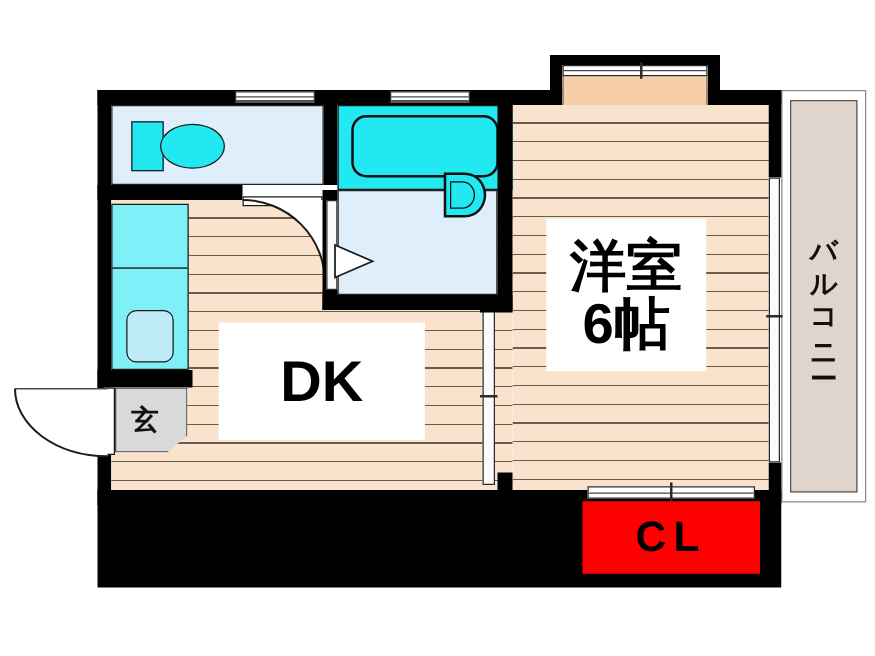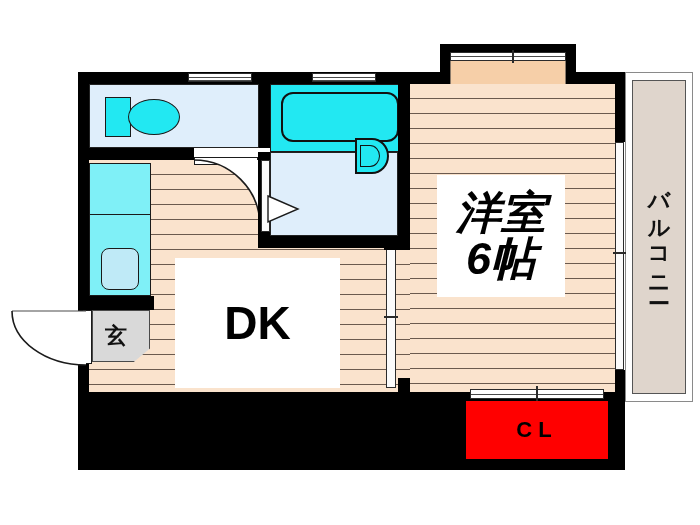--- a/index.html
+++ b/index.html
@@ -59,31 +59,31 @@
 
   <div class="abs tatami-lines" style="left:410px;top:84px;width:205px;height:308px;"></div>
 
   <div class="abs" style="left:450px;top:54px;width:116px;height:30px;background:#f6cfa8;border-left:1px solid #8a7a6a;border-right:1px solid #8a7a6a;"></div>
 
   <div class="abs window" style="left:450px;top:52px;width:116px;height:9px;">
     <div class="winline" style="top:3px;"></div>
   </div>
   <div class="abs" style="left:512px;top:50px;width:2px;height:13px;background:#2b2b2b;"></div>
 
-  <div class="abs label" style="left:437px;top:175px;width:128px;height:122px;font-size:45px;font-style:italic;">
+  <div class="abs label" style="left:437px;top:175px;width:128px;height:122px;font-size:45px;">
     <span>洋室</span>
     <span>6帖</span>
   </div>
 
   <div class="abs slider" style="left:615px;top:142px;width:9px;height:228px;"></div>
   <div class="abs" style="left:613px;top:252px;width:13px;height:2px;background:#2b2b2b;"></div>
 
   <div class="abs tatami-lines" style="left:89px;top:160px;width:321px;height:232px;"></div>
 
-  <div class="abs label" style="left:175px;top:258px;width:165px;height:130px;font-size:46px;">
+  <div class="abs label" style="left:175px;top:258px;width:165px;height:94px;font-size:46px;">
     <span>DK</span>
   </div>
 
   <div class="abs wetroom" style="left:89px;top:84px;width:170px;height:64px;"></div>
   <div class="abs cyan" style="left:105px;top:97px;width:26px;height:40px;"></div>
   <div class="abs cyan" style="left:128px;top:99px;width:52px;height:36px;border-radius:50%;"></div>
   <div class="abs wall" style="left:78px;top:148px;width:116px;height:12px;"></div>
   <div class="abs wall" style="left:259px;top:84px;width:11px;height:64px;"></div>
 
   <div class="abs window" style="left:188px;top:73px;width:64px;height:9px;">
@@ -137,17 +137,17 @@
   </svg>
 
   <div class="abs slider" style="left:386px;top:248px;width:10px;height:140px;"></div>
   <div class="abs" style="left:384px;top:316px;width:14px;height:2px;background:#2b2b2b;"></div>
   <div class="abs wall" style="left:384px;top:236px;width:26px;height:14px;"></div>
 
   <div class="abs window" style="left:470px;top:389px;width:134px;height:10px;">
     <div class="winline" style="top:4px;"></div>
   </div>
   <div class="abs" style="left:536px;top:386px;width:2px;height:15px;background:#2b2b2b;"></div>
-  <div class="abs cl" style="left:466px;top:401px;width:142px;height:58px;font-size:22px;">CL</div>
+  <div class="abs cl" style="left:466px;top:401px;width:142px;height:58px;font-size:34px;">CL</div>
 
   <div class="abs" style="left:398px;top:378px;width:12px;height:14px;background:#000;"></div>
 
 </div>
 
 </body></html>

